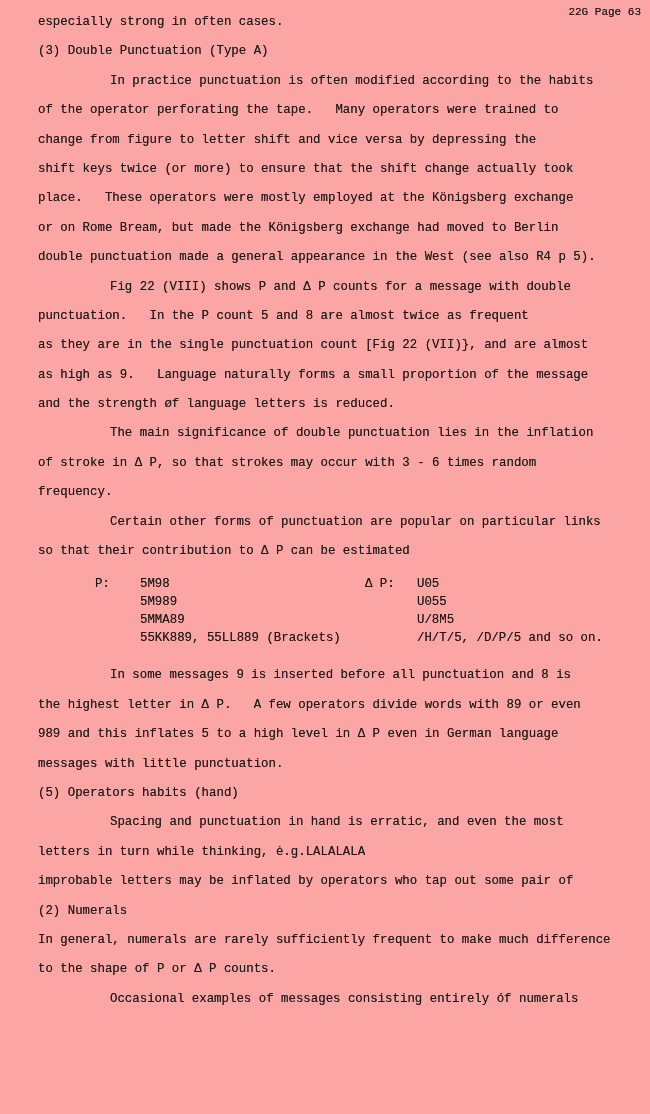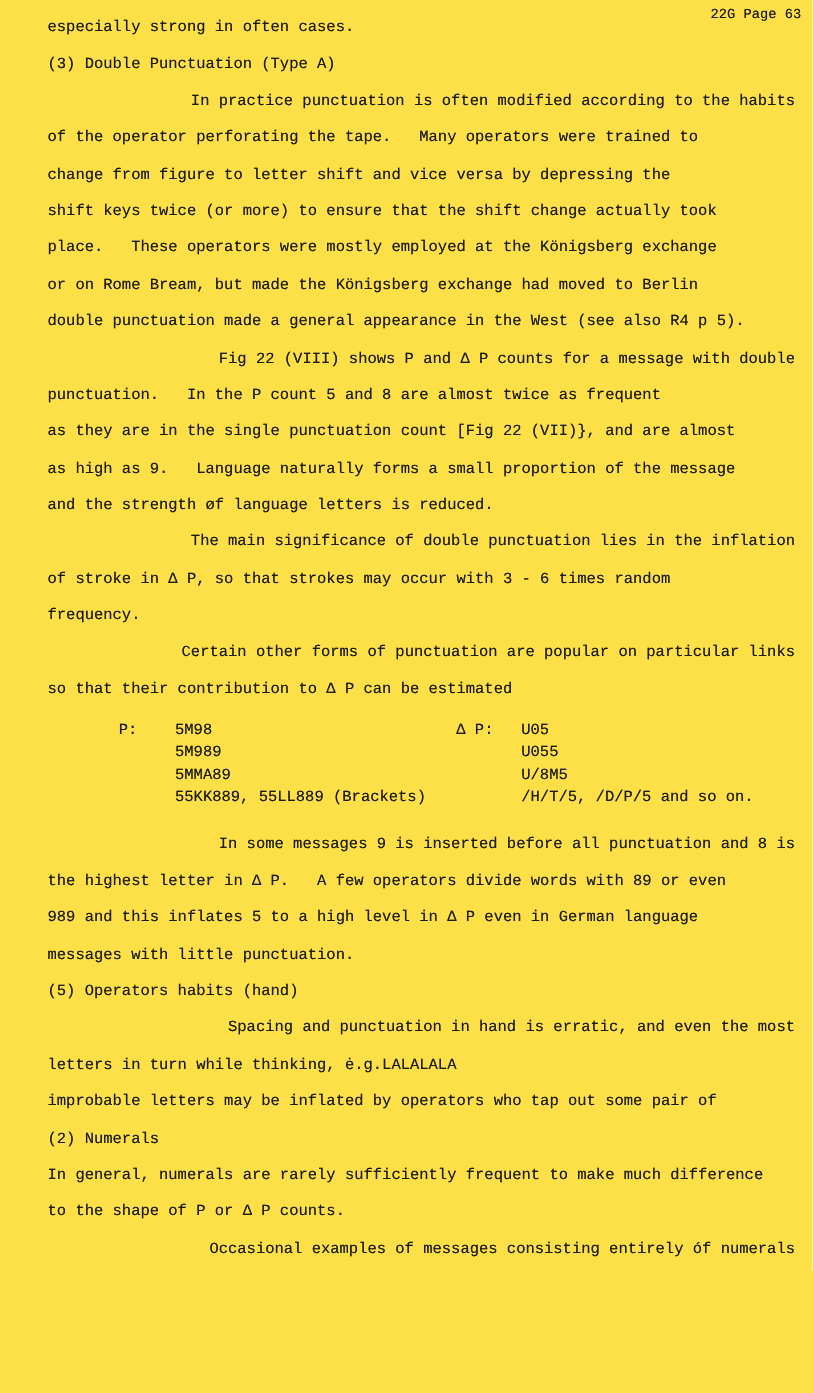--- a/index.html
+++ b/index.html
@@ -4,21 +4,21 @@
 <style>
   html, body {
     margin: 0;
     padding: 0;
     background: #ffffff;
   }
   .page {
     position: relative;
     width: 650px;
     height: 1114px;
-    background: #fde047;
+    background: #fca5a5;
     overflow: hidden;
     font-family: "Liberation Mono", "DejaVu Sans Mono", monospace;
     font-size: 12.4px;
     color: #1b1b1b;
     text-shadow: 0 0 0.5px rgba(10,10,10,0.6);
   }
   .page-number {
     position: absolute;
     top: 6px;
     right: 9px;
@@ -31,21 +31,20 @@
     left: 38px;
     right: 14px;
   }
   .ln {
     white-space: pre;
     line-height: 29.4px;
     height: 29.4px;
   }
   .ln.ind {
     padding-left: 72px;
-    text-align: right;
   }
   .punct-table {
     display: grid;
     grid-template-columns: 45px 225px 52px auto;
     margin-left: 57px;
     margin-top: 9px;
     margin-bottom: 14px;
   }
   .punct-table .cell {
     white-space: pre;

